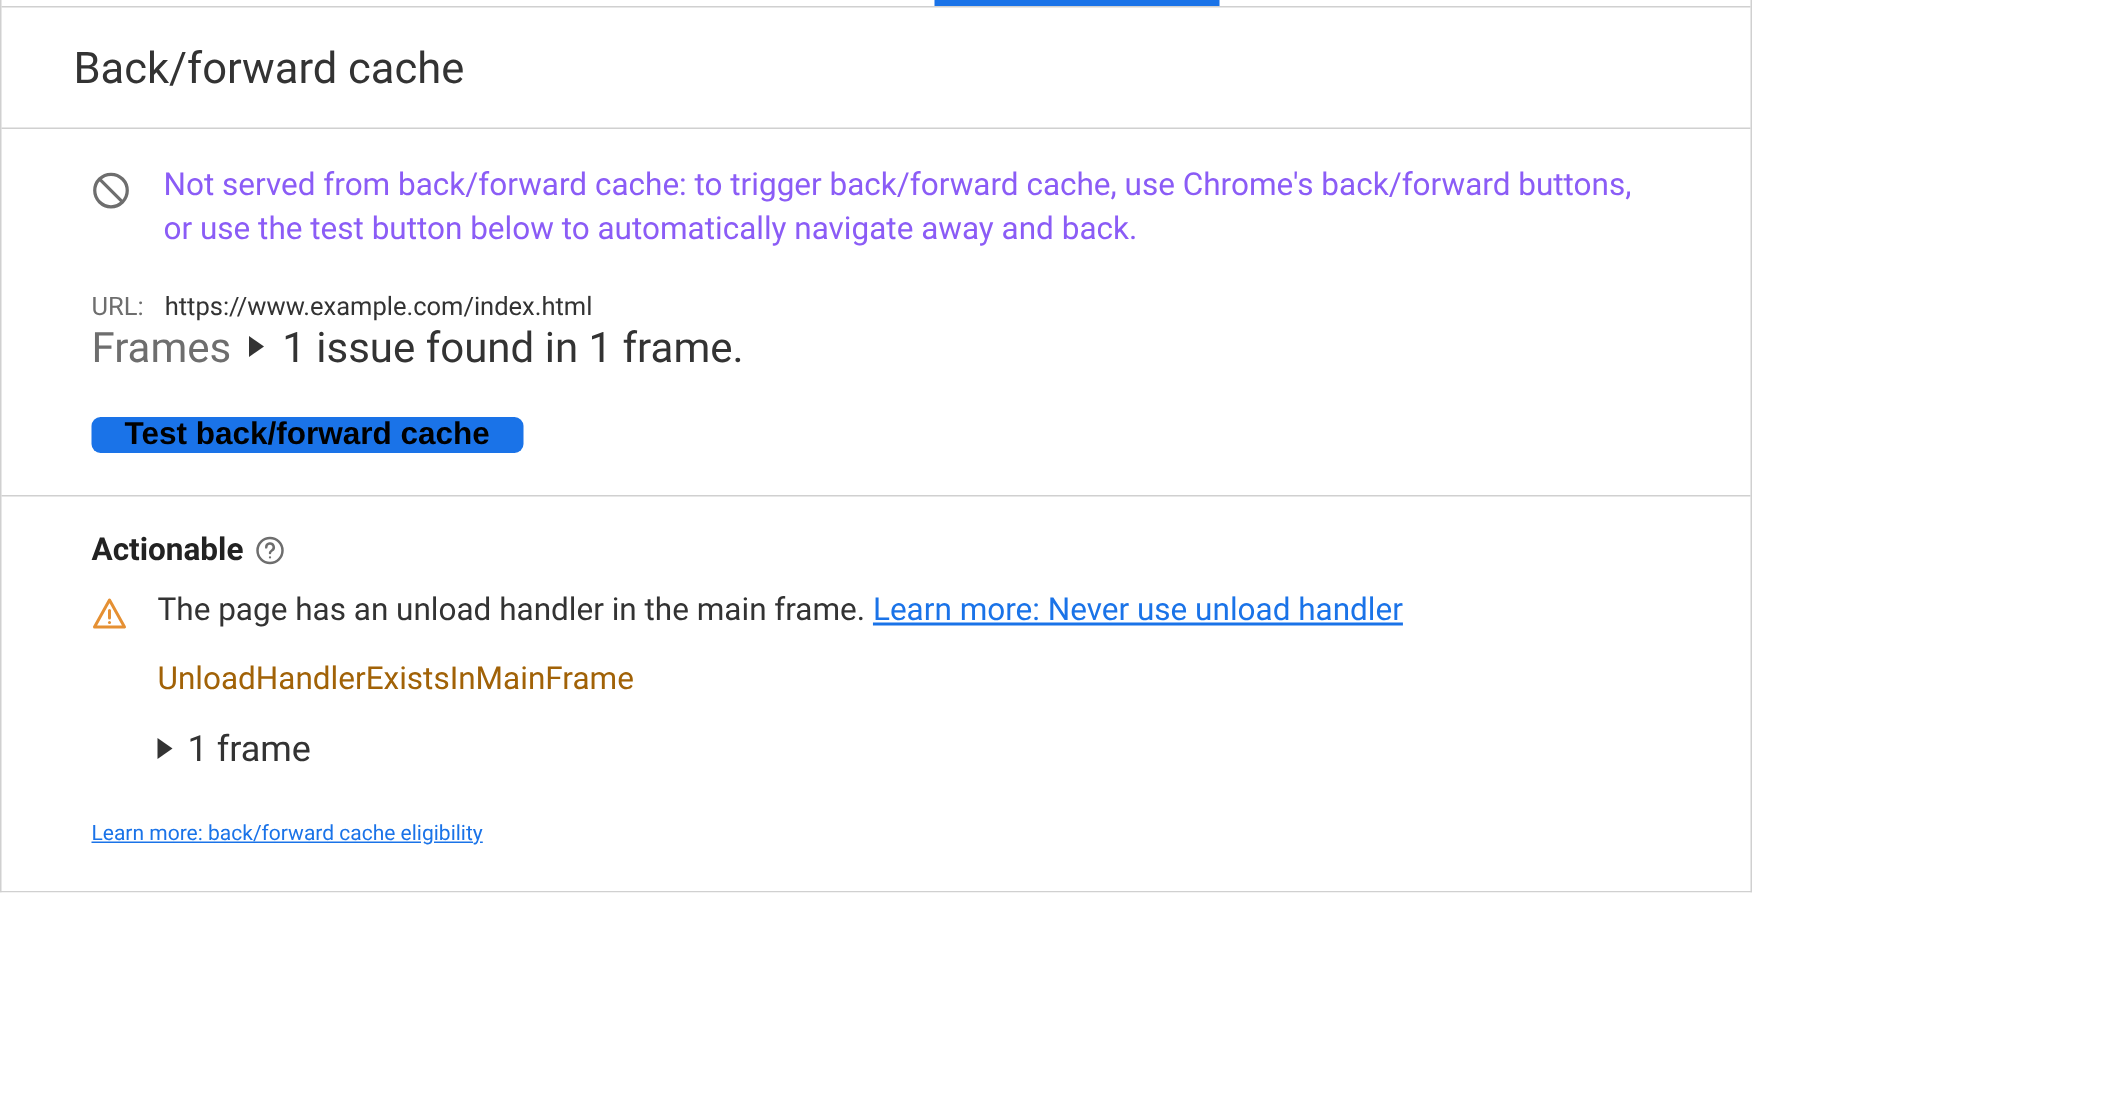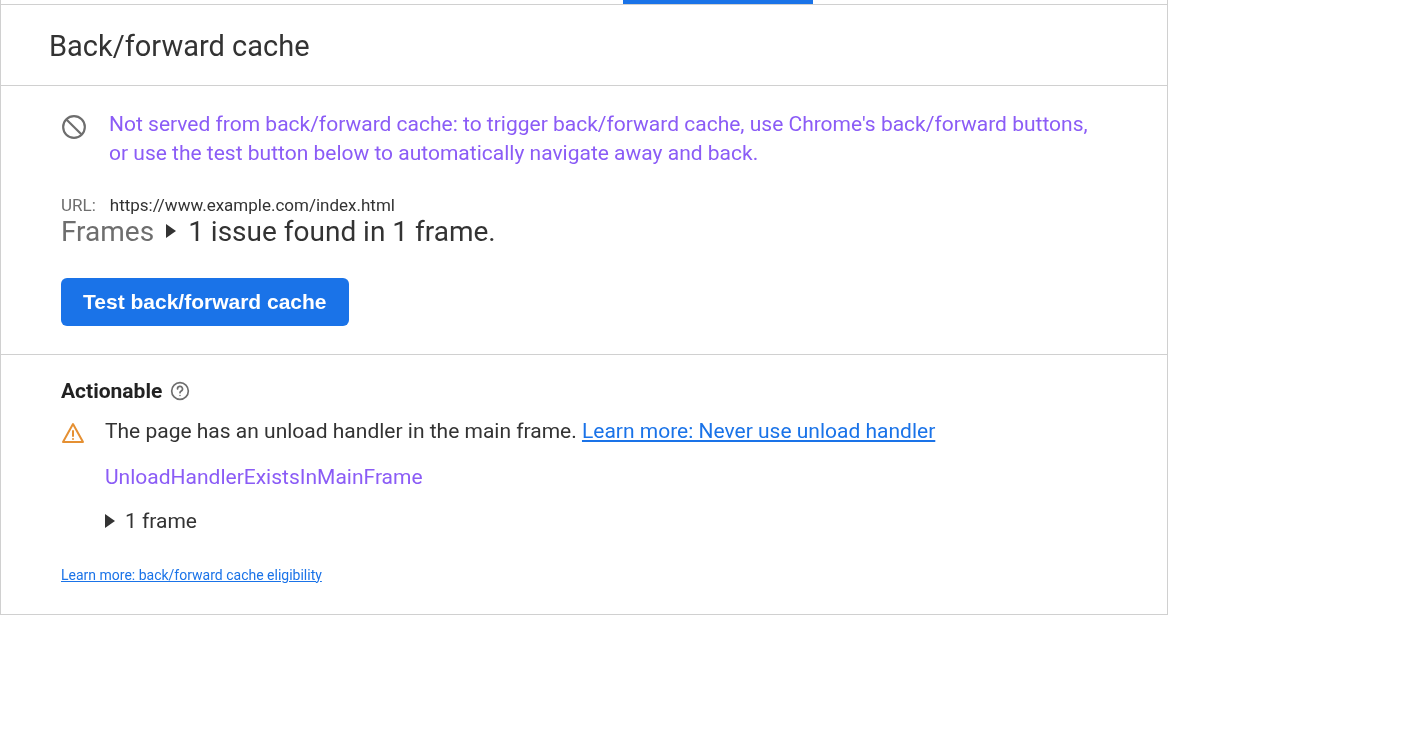--- a/index.html
+++ b/index.html
@@ -80,24 +80,24 @@
       display: inline-block;
       width: 0;
       height: 0;
       border-top: 7px solid transparent;
       border-bottom: 7px solid transparent;
       border-left: 10px solid #333;
       flex-shrink: 0;
     }
     .primary-btn {
       background: #1a73e8;
-      color: #ffffff;
+      color: #000000;
       border: none;
       border-radius: 6px;
-      padding: 12px 22px;
+      padding: 0 22px;
       font-size: 21px;
       font-weight: 600;
       cursor: pointer;
     }
     .actionable-section {
       padding: 24px 60px 30px 60px;
     }
     .section-heading {
       font-size: 21px;
       font-weight: 700;
@@ -127,30 +127,30 @@
       font-size: 21px;
       color: #333;
     }
     .link {
       color: #1a73e8;
       text-decoration: underline;
       cursor: pointer;
     }
     .issue-code {
       font-size: 21px;
-      color: #8b5cf6;
+      color: #a16207;
       margin-left: 44px;
       margin-bottom: 20px;
     }
     .frame-count-row {
       display: flex;
       align-items: center;
       gap: 10px;
       margin-left: 44px;
-      font-size: 21px;
+      font-size: 24px;
       margin-bottom: 32px;
     }
     .bottom-link {
       font-size: 14px;
     }
   </style>
 </head>
 <body>
 
 <div class="page">

